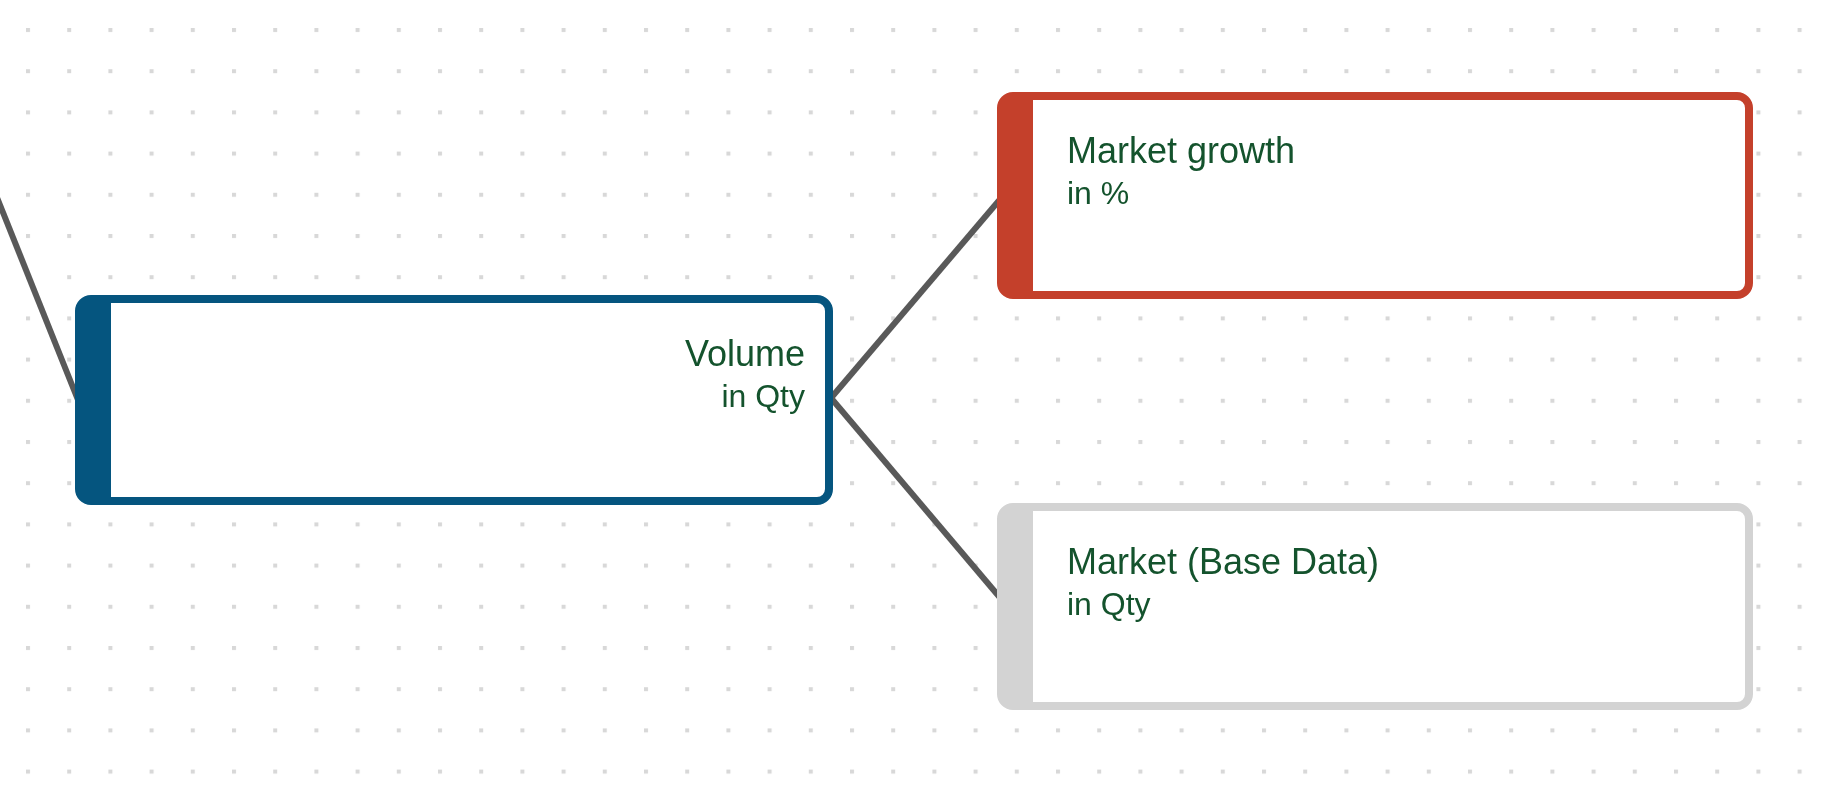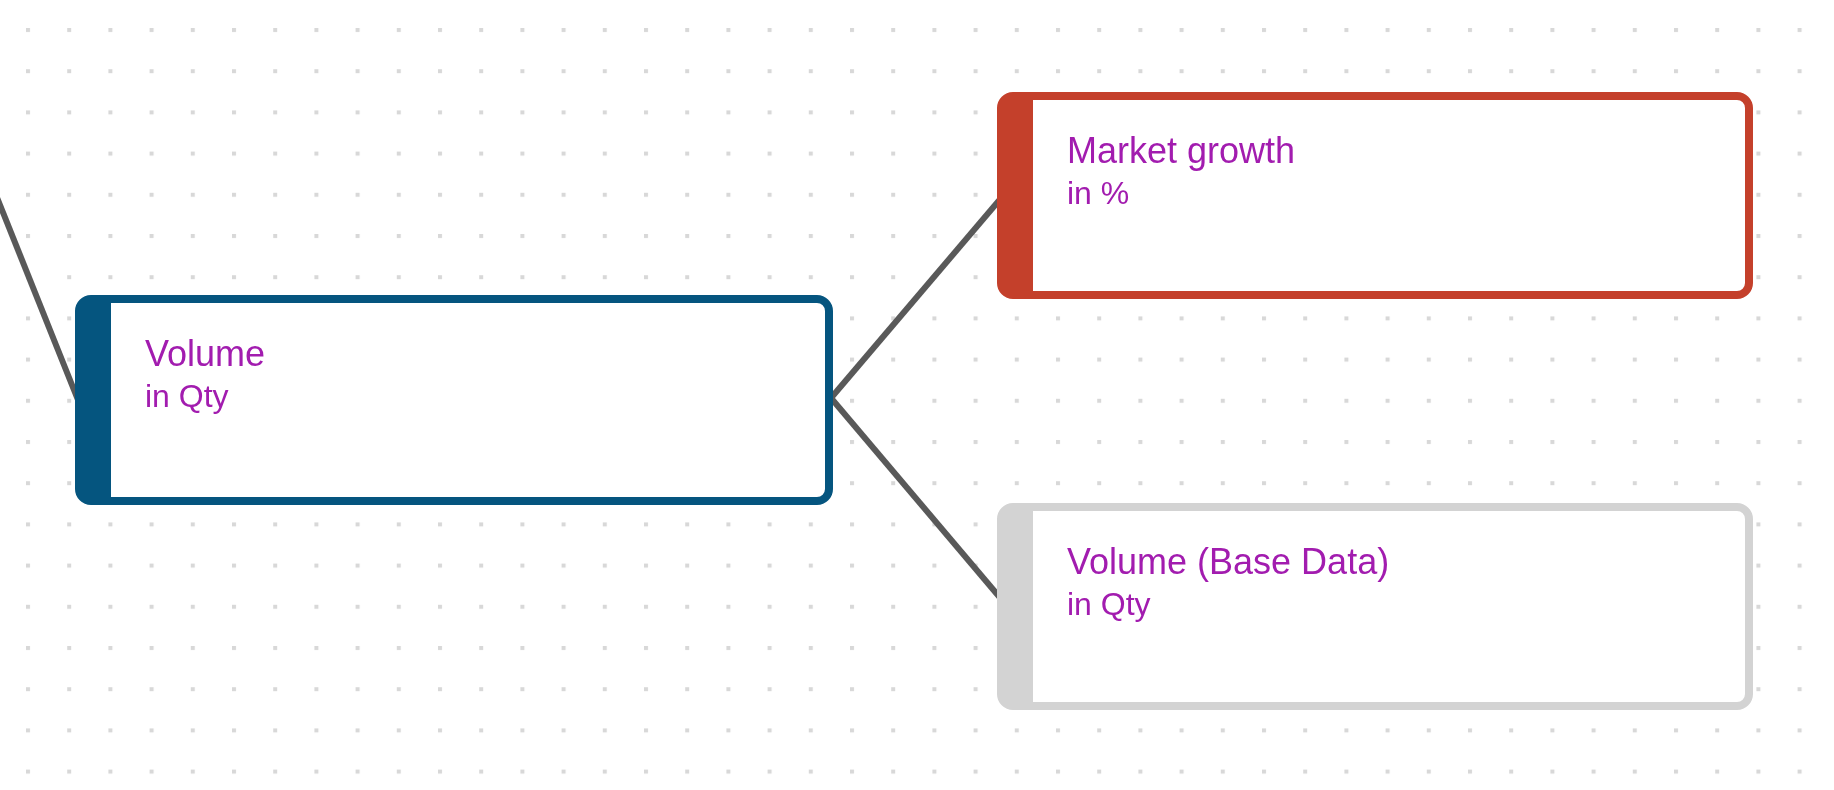--- a/index.html
+++ b/index.html
@@ -36,21 +36,21 @@
     border: 8px solid #999999;      
     border-left-width: 36px;
     border-radius: 16px;
     z-index: 1;
   }
   .node-volume   { left: 75px;  top: 295px; width: 758px; height: 210px; }
   .node-market   { left: 997px; top: 92px;  width: 756px; height: 207px; }
   .node-basedata { left: 997px; top: 503px; width: 756px; height: 207px; }
   .node-content {
     padding: 28px 20px 0 34px;
-    color: #a21caf;
+    color: #14532d;
   }
   .node-title {
     display: block;
     font-size: 36px;
     line-height: 1.25;
     font-weight: 400;
     white-space: nowrap;
     overflow: hidden;
   }
   .node-unit {
@@ -75,34 +75,34 @@
 
     <rect x="0" y="0" width="1834" height="790" fill="url(#dotgrid)"></rect>
 
     <line x1="-6" y1="190" x2="80" y2="405" stroke-width="6" stroke="#595959" style="stroke: rgb(89, 89, 89);"></line>
 
     <line x1="831" y1="398" x2="1002" y2="197" stroke-width="6" stroke="#595959" style="stroke: rgb(89, 89, 89);"></line>
 
     <line x1="831" y1="398" x2="1002" y2="600" stroke-width="6" stroke="#595959" style="stroke: rgb(89, 89, 89);"></line>
   </svg>
 
-  <div class="node node-volume" style="border-color: rgb(5, 85, 127);">
+  <div class="node node-volume" style="border-color: rgb(5, 85, 127); text-align: right;">
     <div class="node-content">
       <span class="node-title">Volume</span>
       <span class="node-unit">in Qty</span>
     </div>
   </div>
 
   <div class="node node-market" style="border-color: rgb(196, 64, 43);">
     <div class="node-content">
       <span class="node-title">Market growth</span>
       <span class="node-unit">in %</span>
     </div>
   </div>
 
   <div class="node node-basedata" style="border-color: rgb(211, 211, 211);">
     <div class="node-content">
-      <span class="node-title">Volume (Base Data)</span>
+      <span class="node-title">Market (Base Data)</span>
       <span class="node-unit">in Qty</span>
     </div>
   </div>
 
 </div>
 
 </body></html>

